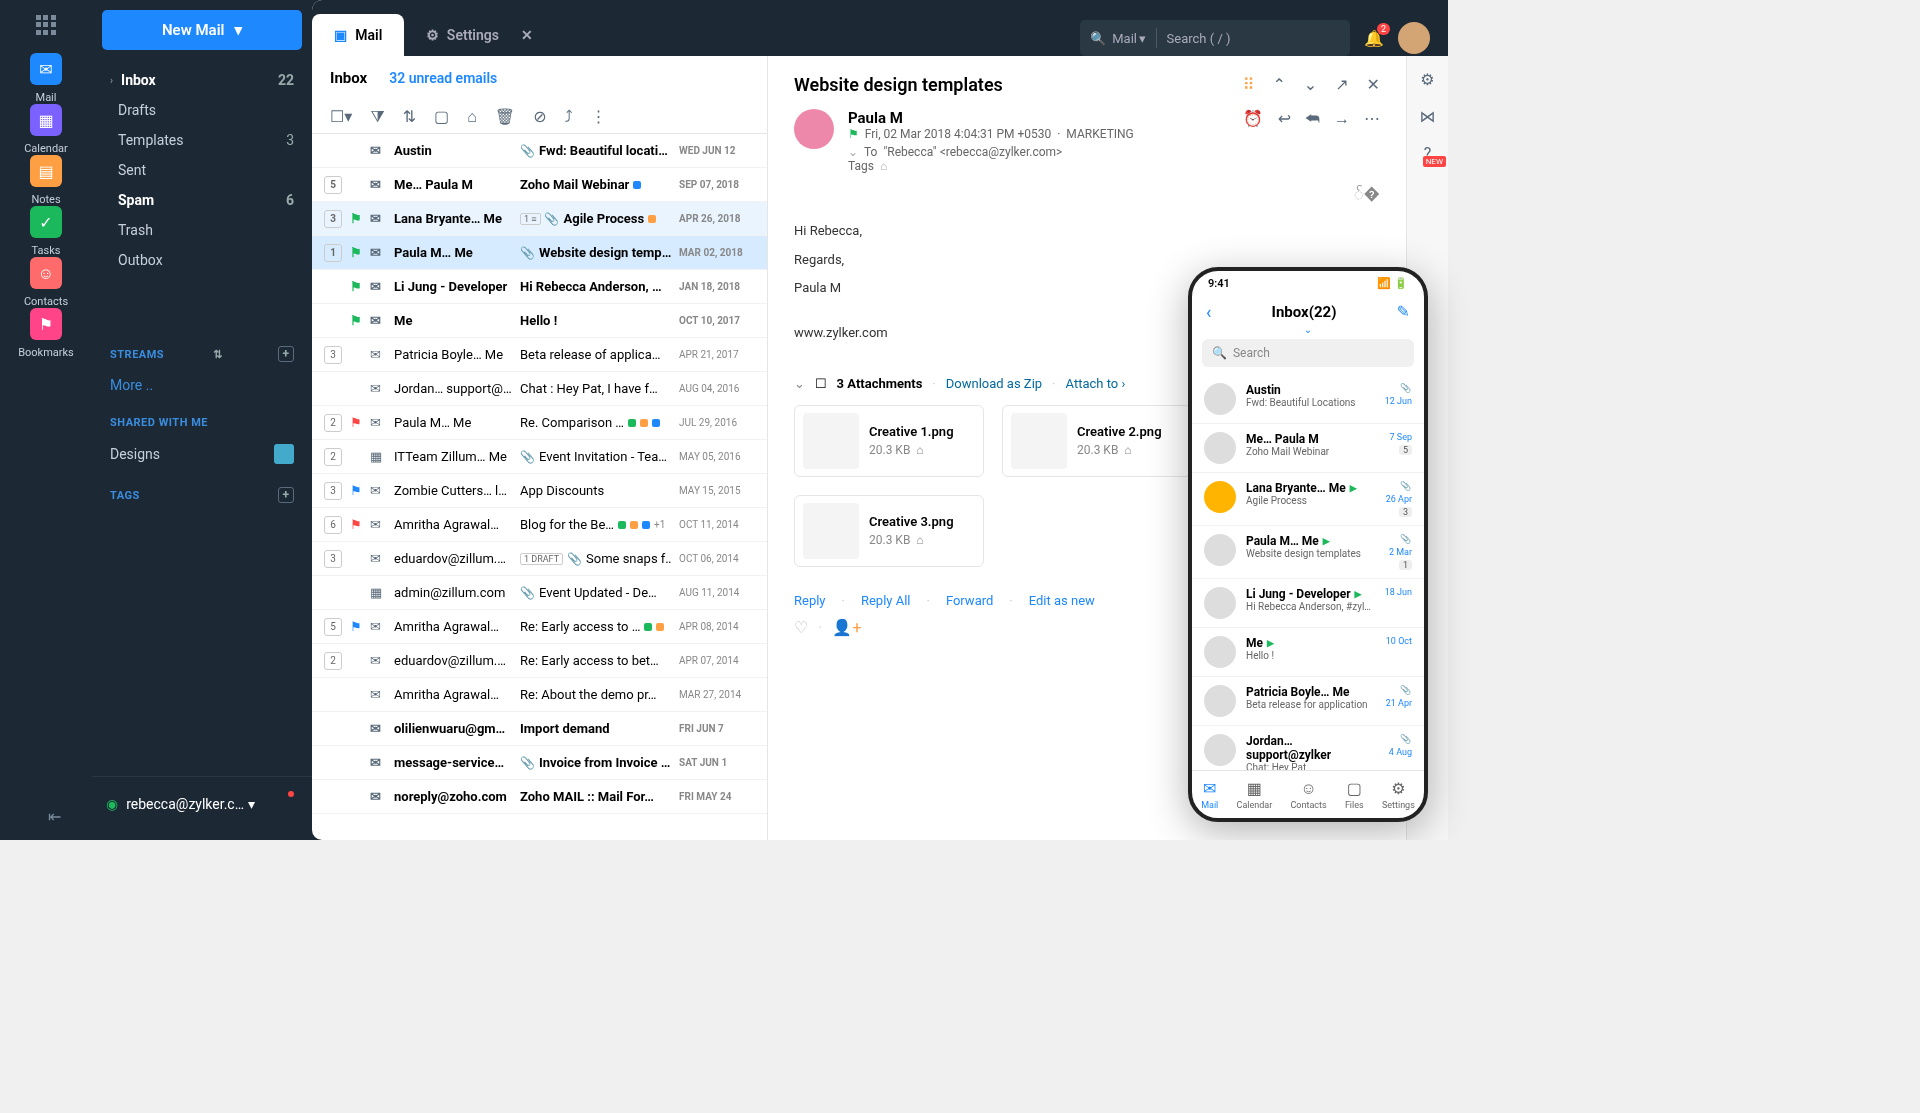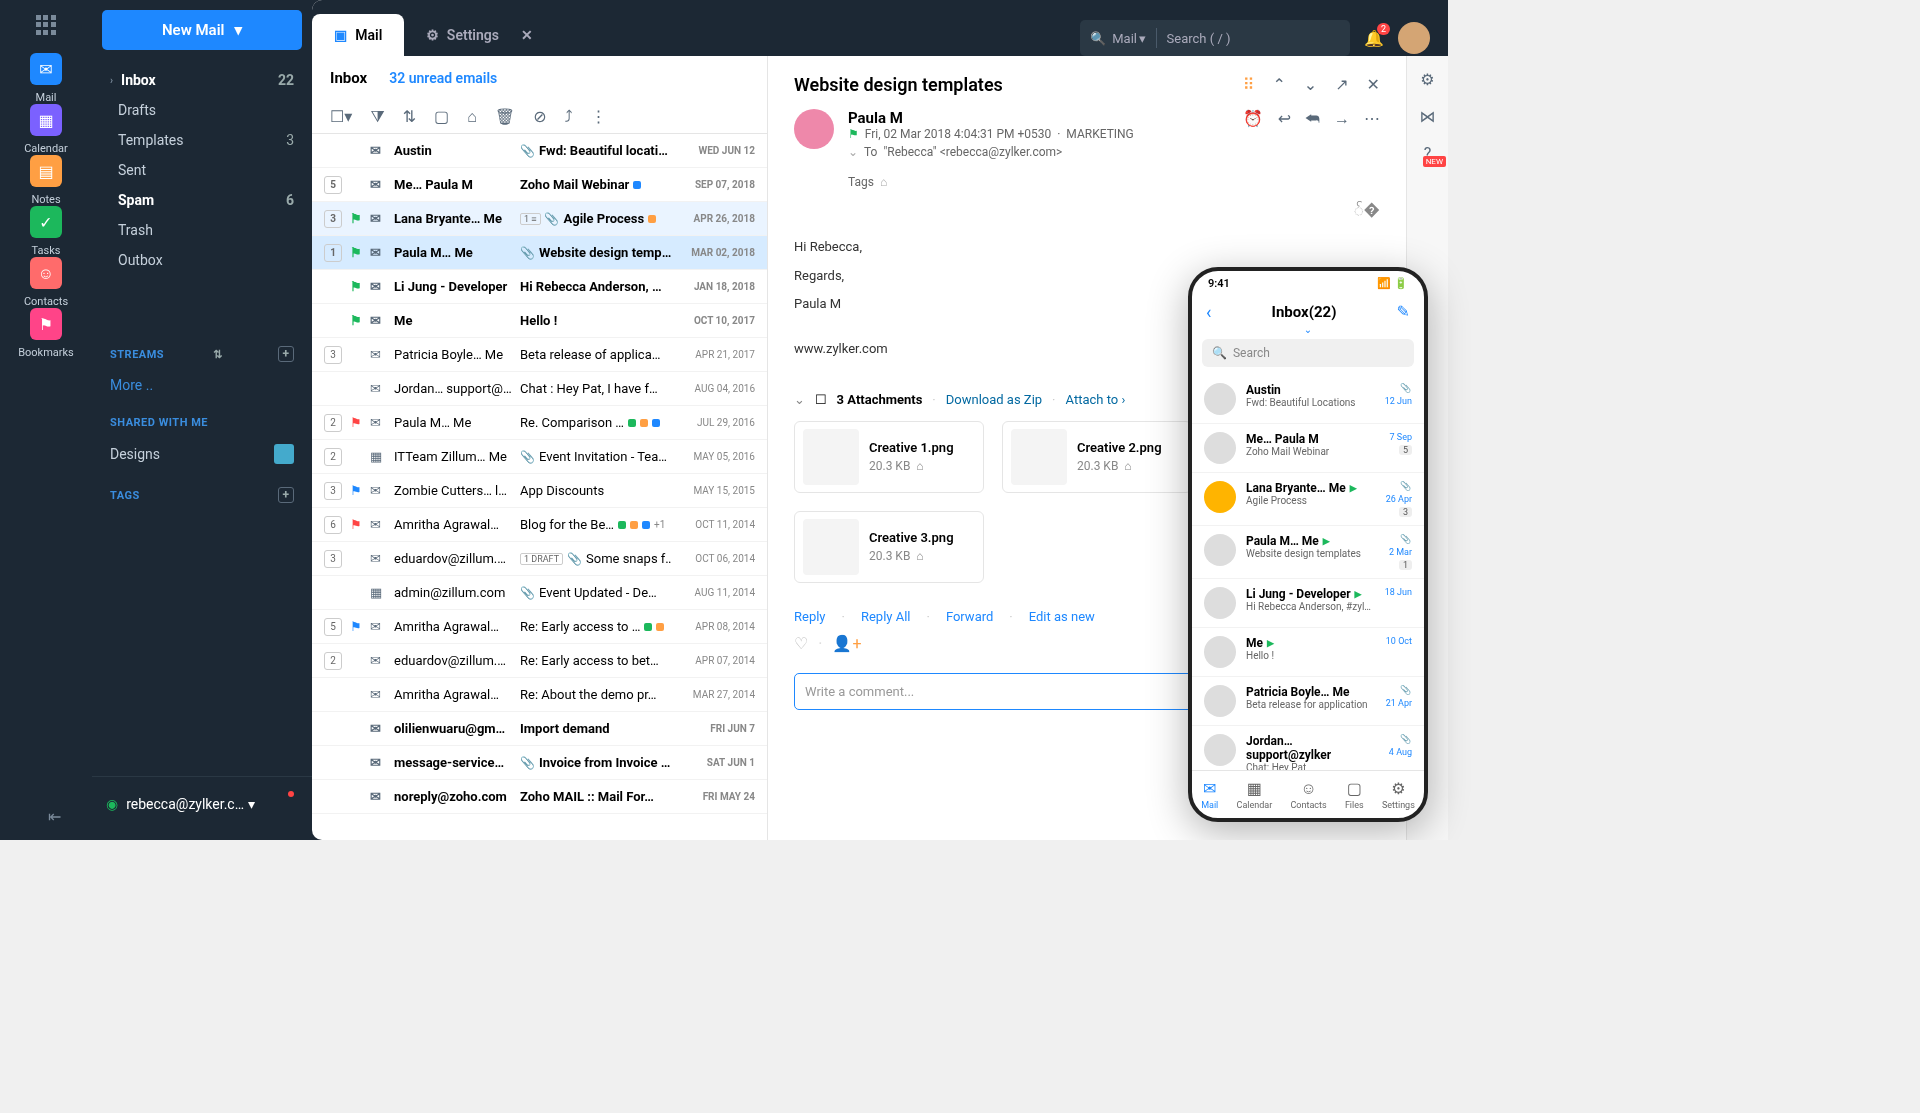--- a/index.html
+++ b/index.html
@@ -41,21 +41,21 @@
 .toolbar svg,.toolbar span{cursor:pointer}
 .rows{flex:1;overflow:auto}
 .row{height:34px;display:flex;align-items:center;padding:0 12px;border-bottom:1px solid #f2f2f2;font-size:13px;gap:8px}
 .row.sel{background:#d6ebff}
 .row.flag{background:#eaf4ff}
 .row .num{width:18px;height:18px;border:1px solid #ccc;border-radius:3px;font-size:10px;display:flex;align-items:center;justify-content:center;color:#666}
 .row .flagico{width:12px;color:#1cb85c}
 .row .env{width:16px;color:#5a6a7a}
 .row .sender{width:118px;white-space:nowrap;overflow:hidden;text-overflow:ellipsis}
 .row .subj{flex:1;white-space:nowrap;overflow:hidden;text-overflow:ellipsis;display:flex;align-items:center;gap:4px}
-.row .date{width:76px;text-align:right;font-size:10px;color:#888;text-transform:uppercase}
+.row .date{width:76px;font-size:10px;color:#888;text-transform:uppercase}
 .row.bold{font-weight:700}
 .clip{color:#1e88ff;font-size:12px}
 .sq{width:8px;height:8px;display:inline-block;border-radius:2px}
 .reader{flex:1;display:flex;flex-direction:column;padding:18px 26px;overflow:auto;position:relative}
 .rd-head{display:flex;align-items:center;margin-bottom:14px}
 .rd-title{font-size:18px;font-weight:600;flex:1}
 .rd-icons{display:flex;gap:18px;color:#5a6a7a}
 .rd-from{display:flex;gap:14px;margin-bottom:10px}
 .rd-avatar{width:40px;height:40px;border-radius:50%;background:#e8a;flex-shrink:0}
 .rd-meta{font-size:12px;color:#666}
@@ -430,21 +430,21 @@
             <span>↗</span>
             <span>✕</span>
           </div>
         </div>
         <div class="rd-from">
           <div class="rd-avatar"></div>
           <div style="flex:1">
             <div class="rd-name">Paula M</div>
             <div class="rd-meta"><span style="color:#1cb85c">⚑</span> &nbsp;<span>Fri, 02 Mar 2018 4:04:31 PM +0530</span> &nbsp;·&nbsp; <span>MARKETING</span></div>
             <div class="rd-meta" style="margin-top:4px"><span style="color:#aaa">⌄</span>&nbsp;&nbsp;<span>To</span>&nbsp;&nbsp;<span>"Rebecca" &lt;rebecca@zylker.com&gt;</span></div>
-            <div class="rd-meta" style="margin-top:16px"><span>Tags</span>&nbsp;&nbsp;<span style="color:#aaa">⌂</span></div>
+            <div class="rd-meta" style="margin-top:0"><span>Tags</span>&nbsp;&nbsp;<span style="color:#aaa">⌂</span></div>
           </div>
           <div class="rd-icons" style="gap:14px">
             <span>⏰</span>
             <span>↩</span>
             <span>⮪</span>
             <span>→</span>
             <span>⋯</span>
           </div>
         </div>
         <div style="text-align:right;color:#888">�်�</div>
@@ -493,21 +493,20 @@
             <span style="color:#ccc">·</span>
           <span>Forward</span>
             <span style="color:#ccc">·</span>
           <span>Edit as new</span>
         </div>
         <div style="margin-top:10px;color:#bbb;display:flex;gap:10px">
           <span>♡</span>
             <span style="color:#ddd">·</span>
           <span style="color:#ff9f43">👤+</span>
         </div>
-        <div class="comment">Write a comment...</div>
       </div>
 
       <div class="util-rail">
         <span>⚙</span>
         <span>⋈</span>
         <span>?</span>
         <span class="new-tag">NEW</span>
       </div>
     </div>
   </div>

